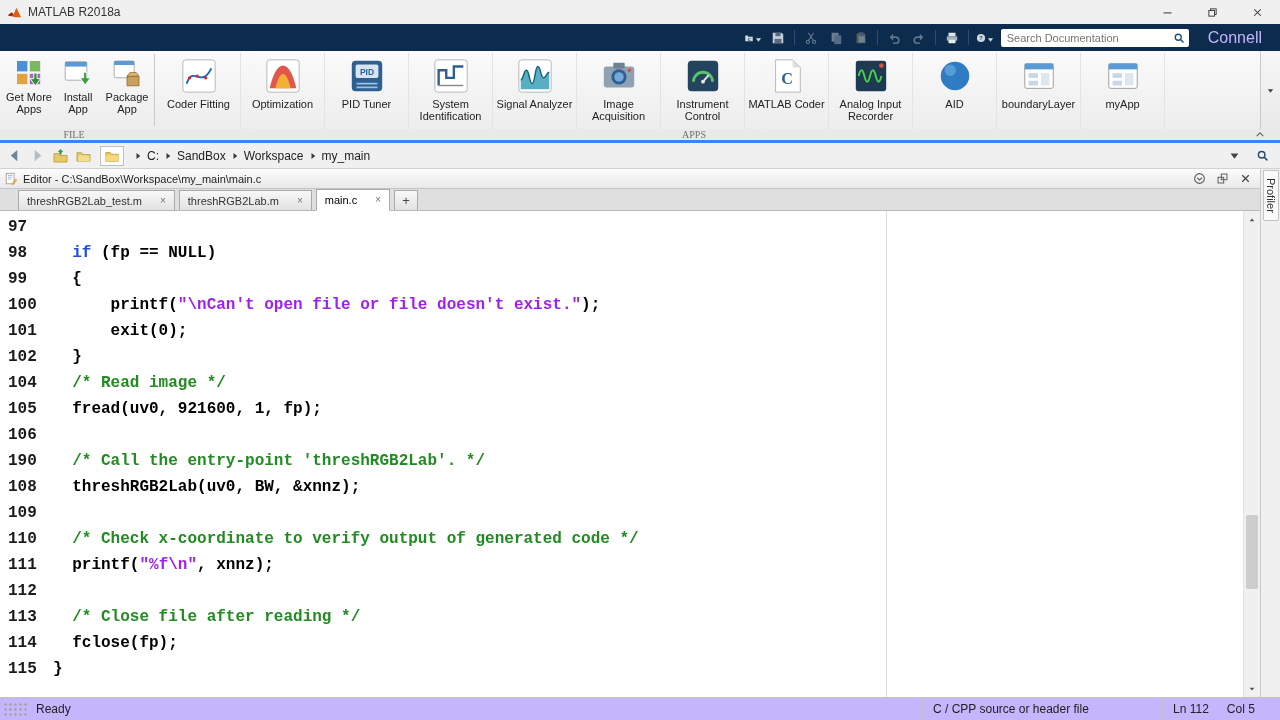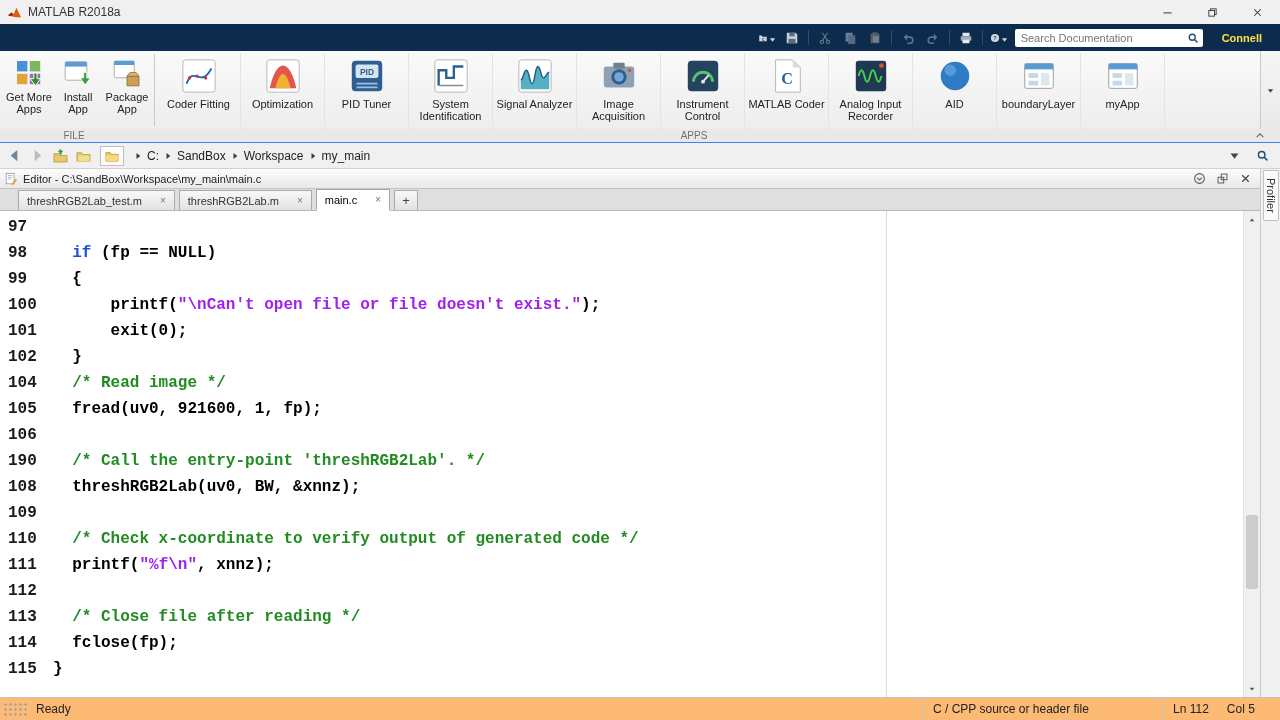--- a/index.html
+++ b/index.html
@@ -23,40 +23,40 @@
   .ts-right { margin-left:auto; display:flex; align-items:center; gap:7px; padding-right:6px; }
   .qat { display:flex; align-items:center; gap:7px; }
   .qat-icon { width:18px; height:18px; display:flex; align-items:center; justify-content:center; gap:1px; }
   .qat-icon svg { width:14px; height:14px; }
   .qat-icon .caret svg { width:7px; height:6px; }
   .qat-icon.disabled { opacity:.45; }
   .qat-sep { width:1px; height:15px; background:#2b4d73; }
   .doc-search { width:188px; height:18px; background:#fff; border-radius:2px; display:flex; align-items:center; padding:0 4px 0 6px; }
   .doc-search input { border:none; outline:none; flex:1; font-size:11px; color:#333; background:transparent; font-family:"Liberation Sans",sans-serif; }
   .doc-search .icon svg { width:12px; height:12px; display:block; }
-  .user-btn { color:#fde047; font-size:11px; font-weight:bold; padding:0 12px; height:100%; display:flex; align-items:center; }
+  .user-btn { color:#c4b5fd; font-size:16px; font-weight:normal; padding:0 12px; height:100%; display:flex; align-items:center; }
 
   
   .ribbon { height:78px; background:linear-gradient(#fafafa,#ededee); display:flex; flex:none; }
   .file-group { display:flex; padding:3px 4px 0 6px; gap:3px; flex:none; }
   .tile { display:flex; flex-direction:column; align-items:center; text-align:center; font-size:11px; color:#222; line-height:1.12; cursor:default; }
   .file-group .tile { width:46px; }
   .tile .ticon { flex:none; }
   .file-group .ticon { width:32px; height:32px; margin:3px 0 2px; }
   .file-group .ticon svg { width:32px; height:32px; }
   .group-sep { width:1px; background:#c9c9c9; margin:3px 0; flex:none; }
   .gallery { display:flex; flex:1; padding:2px 0 0 2px; overflow:hidden; }
   .app-tile { width:84px; flex:none; display:flex; flex-direction:column; align-items:center; border-right:1px solid #e4e4e4; padding-top:2px; font-size:11px; color:#222; text-align:center; line-height:1.12; }
   .app-tile .ticon { width:38px; height:38px; margin:2px 0 3px; }
   .app-tile .ticon svg { width:38px; height:38px; }
   .tlabel { max-width:82px; }
   .gallery-more { width:20px; flex:none; border-left:1px solid #c9c9c9; display:flex; align-items:center; justify-content:center; background:linear-gradient(#f6f6f6,#e9e9e9); }
   .gallery-more svg { width:9px; height:9px; }
 
-  .ribbon-footer { height:14px; background:#e9e9e9; border-bottom:1px solid #3b82f6; display:flex; align-items:center; font-size:10px; color:#707070; flex:none; }
+  .ribbon-footer { height:14px; background:#e9e9e9; border-bottom:3px solid #3b82f6; display:flex; align-items:center; font-size:10px; color:#707070; flex:none;font-family:Liberation Serif, serif; }
   .rf-file { width:148px; text-align:center; }
   .rf-apps { flex:1; text-align:center; }
   .rf-collapse { width:40px; display:flex; align-items:center; justify-content:center; height:100%; }
   .rf-collapse svg { width:10px; height:7px; }
 
   
   .addressbar { height:26px; background:#f0f0f0; border-bottom:1px solid #d2d2d2; display:flex; align-items:center; padding:0 8px 0 4px; gap:3px; font-size:12px; color:#222; flex:none; }
   .nav-icon { width:20px; height:20px; display:flex; align-items:center; justify-content:center; }
   .nav-icon svg { width:15px; height:15px; }
   .folder-box { width:24px; height:20px; background:#fdfdfd; border:1px solid #c0c0c0; display:flex; align-items:center; justify-content:center; margin:0 4px; }
@@ -98,21 +98,21 @@
   .tok-c { color:#228b22; }
   .tok-s { color:#a020f0; }
 
   .v-scrollbar { width:17px; flex:none; background:#f0f0f0; border-left:1px solid #e2e2e2; position:relative; }
   .sb-btn { height:17px; display:flex; align-items:center; justify-content:center; }
   .sb-btn svg { width:8px; height:8px; }
   .sb-btn.bottom { position:absolute; bottom:0; left:0; right:0; }
   .sb-thumb { position:absolute; left:2px; right:2px; top:304px; height:74px; background:#cdcdcd; border-radius:2px; }
 
   
-  .statusbar { height:23px; background:#fdba74; border-top:1px solid #c3c3c3; display:flex; align-items:center; font-size:12px; color:#222; flex:none; }
+  .statusbar { height:23px; background:#c4b5fd; border-top:1px solid #c3c3c3; display:flex; align-items:center; font-size:12px; color:#222; flex:none; }
   .grip { width:26px; height:14px; margin-left:3px; background-image:radial-gradient(#a3a3a3 1px, transparent 1.3px); background-size:5px 5px; }
   .status-ready { padding-left:7px; flex:1; }
   .status-cell { border-left:1px solid #c3c3c3; height:100%; display:flex; align-items:center; padding:0 10px; }
   .cell-filetype { width:240px; }
   .cell-lncol { width:118px; gap:18px; }
 </style>
 </head>
 <body>
 
 <div class="window">

